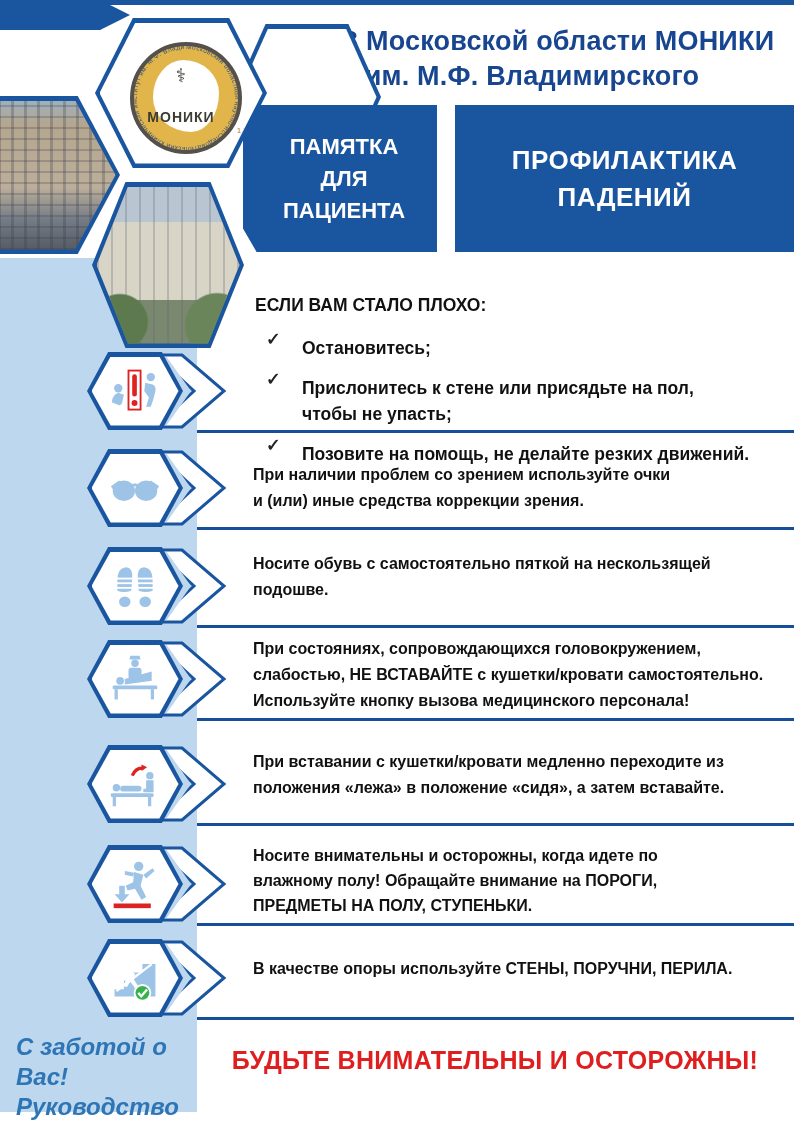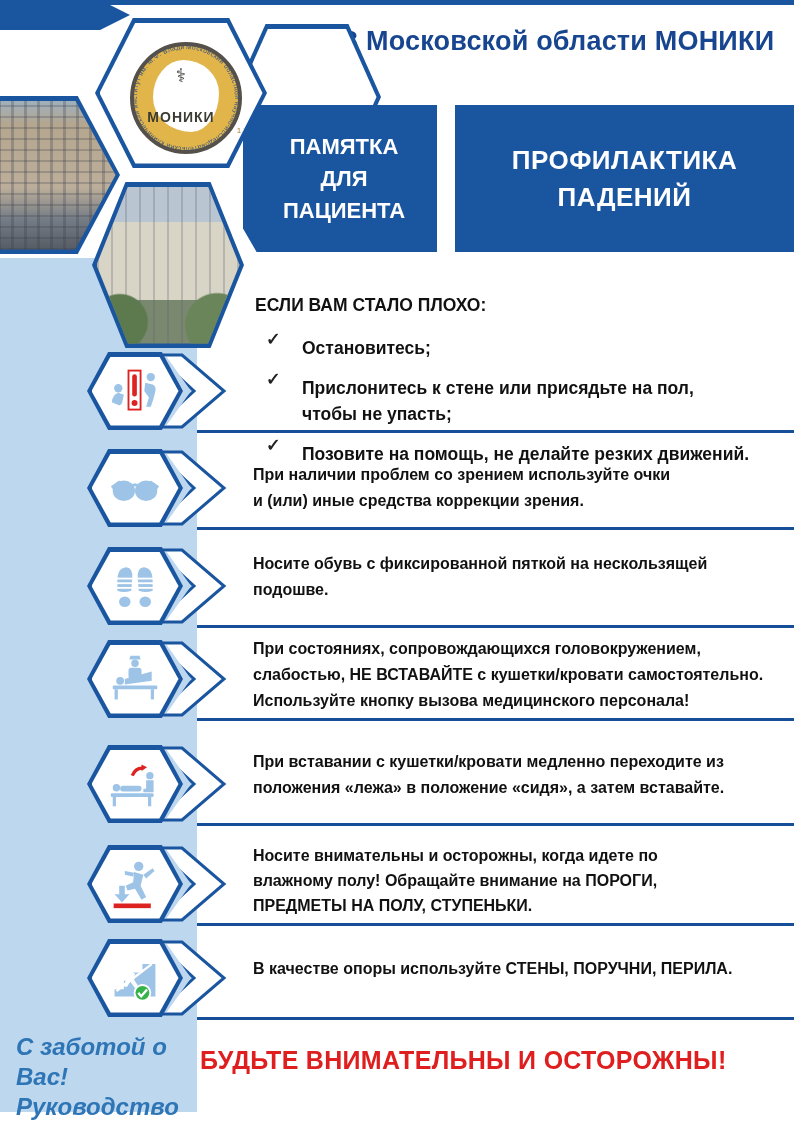--- a/index.html
+++ b/index.html
@@ -72,33 +72,34 @@
   .check-item{display:flex;margin-bottom:5px;font-size:17.5px;font-weight:bold;color:#111;
       line-height:26px;}
   .check-item .tick{width:36px;padding-left:4px;font-weight:bold;color:#222;flex:none;}
   .check-item .ctext{white-space:pre-line;margin-top:9px;}
   .sec-text{left:253px;width:535px;font-size:16px;font-weight:bold;color:#111;
       line-height:26px;white-space:pre-line;}
 
   
   .footer-sig{left:16px;top:1032px;width:176px;color:#2e75b6;font-size:24px;font-weight:bold;
       font-style:italic;line-height:30px;white-space:pre-line;z-index:2;}
-  .warning{left:200px;top:1046px;width:590px;color:#df1f1f;
+  .warning{left:200px;top:1046px;width:590px;text-align:center;color:#df1f1f;
       font-size:25px;font-weight:bold;letter-spacing:.3px;}
 </style>
 </head>
 <body>
 
 <div class="page">
 
   <div class="abs top-strip"></div>
   <div class="abs left-banner"></div>
 
   <div class="abs org-title">
     <div>ГБУЗ Московской области МОНИКИ</div>
+    <div>им. М.Ф. Владимирского</div>
   </div>
 
   <div class="hexO spacer-hex">
       <div class="hexI"></div>
     </div>
 
   <div class="hexO photo1">
       <div class="hexI"></div>
     </div>
   <div class="hexO photo2">
@@ -309,21 +310,21 @@
 чтобы не упасть;</span>
     </div>
     <div class="check-item">
       <span class="tick">✓</span>
       <span class="ctext">Позовите на помощь, не делайте резких движений.</span>
     </div>
   </div>
 
   <div class="abs sec-text" style="top:462px">При наличии проблем со зрением используйте очки
 и (или) иные средства коррекции зрения.</div>
-  <div class="abs sec-text" style="top:551px">Носите обувь с фиксированной пяткой на нескользящей
+  <div class="abs sec-text" style="top:551px">Носите обувь с самостоятельно пяткой на нескользящей
 подошве.</div>
   <div class="abs sec-text" style="top:749px">При вставании с кушетки/кровати медленно переходите из
 положения «лежа» в положение «сидя», а затем вставайте.</div>
   <div class="abs sec-text" style="top:636px">При состояниях, сопровождающихся головокружением,
 слабостью, НЕ ВСТАВАЙТЕ с кушетки/кровати самостоятельно.
 Используйте кнопку вызова медицинского персонала!</div>
   <div class="abs sec-text" style="top:843px;line-height:25px">Носите внимательны и осторожны, когда идете по
 влажному полу! Обращайте внимание на ПОРОГИ,
 ПРЕДМЕТЫ НА ПОЛУ, СТУПЕНЬКИ.</div>
   <div class="abs sec-text" style="top:956px">В качестве опоры используйте СТЕНЫ, ПОРУЧНИ, ПЕРИЛА.</div>

